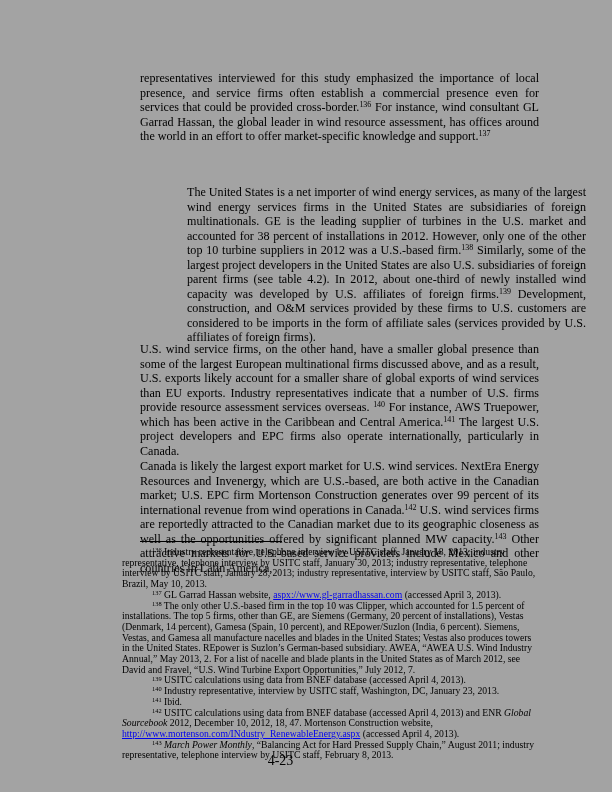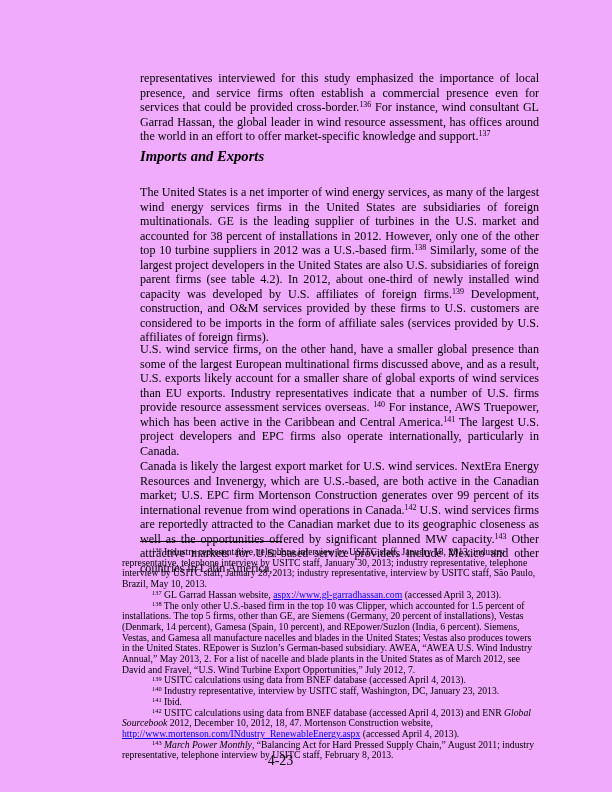--- a/index.html
+++ b/index.html
@@ -1,33 +1,33 @@
 <!DOCTYPE html>
 <html style="--link: #0000EE;"><head>
 <meta charset="utf-8">
 <style>
   html,body{margin:0;padding:0;background:#ffffff;}
   .page{
     position:relative;
     width:612px;height:792px;
-    background:#f0abfc;
+    background:#a3a3a3;
     color:#000;
     font-family:"Liberation Serif", serif;
     overflow:hidden;
   }
   .para{
     position:absolute;
     left:140px;width:399px;
     margin:0;
     font-size:12.1px;
     line-height:14.5px;
     text-align:justify;
   }
   .p1{top:71px;}
-  .p2{top:185px;}
+  .p2{top:185px;margin-left:47px;}
   .p3{top:342px;}
   .p4{top:427px;margin-top:32px;}
   .heading{
     position:absolute;
     left:140px;top:148px;
     margin:0;
     font-size:14.6px;
     font-weight:bold;
     font-style:italic;
   }
@@ -61,21 +61,20 @@
     font-size:14px;
   }
 </style>
 </head>
 <body>
 
 <div class="page">
 
   <p class="para p1">representatives interviewed for this study emphasized the importance of local presence, and service firms often establish a commercial presence even for services that could be provided cross-border.<sup>136</sup> For instance, wind consultant GL Garrad Hassan, the global leader in wind resource assessment, has offices around the world in an effort to offer market-specific knowledge and support.<sup>137</sup></p>
 
-  <h2 class="heading">Imports and Exports</h2>
 
   <p class="para p2">The United States is a net importer of wind energy services, as many of the largest wind energy services firms in the United States are subsidiaries of foreign multinationals. GE is the leading supplier of turbines in the U.S. market and accounted for 38 percent of installations in 2012. However, only one of the other top 10 turbine suppliers in 2012 was a U.S.-based firm.<sup>138</sup> Similarly, some of the largest project developers in the United States are also U.S. subsidiaries of foreign parent firms (see table 4.2). In 2012, about one-third of newly installed wind capacity was developed by U.S. affiliates of foreign firms.<sup>139</sup> Development, construction, and O&amp;M services provided by these firms to U.S. customers are considered to be imports in the form of affiliate sales (services provided by U.S. affiliates of foreign firms).</p>
   <p class="para p3">U.S. wind service firms, on the other hand, have a smaller global presence than some of the largest European multinational firms discussed above, and as a result, U.S. exports likely account for a smaller share of global exports of wind services than EU exports. Industry representatives indicate that a number of U.S. firms provide resource assessment services overseas. <sup>140</sup> For instance, AWS Truepower, which has been active in the Caribbean and Central America.<sup>141</sup> The largest U.S. project developers and EPC firms also operate internationally, particularly in Canada.</p>
   <p class="para p4">Canada is likely the largest export market for U.S. wind services. NextEra Energy Resources and Invenergy, which are U.S.-based, are both active in the Canadian market; U.S. EPC firm Mortenson Construction generates over 99 percent of its international revenue from wind operations in Canada.<sup>142</sup> U.S. wind services firms are reportedly attracted to the Canadian market due to its geographic closeness as well as the opportunities offered by significant planned MW capacity.<sup>143</sup> Other attractive markets for U.S.-based service providers include Mexico and other countries in Latin America,</p>
 
   <div class="footnotes">
     <div class="fn-rule"></div>
     <div>
         <p class="fn"><sup>136</sup> Industry representative, telephone interview by USITC staff, January 18, 2013; industry representative, telephone interview by USITC staff, January 30, 2013; industry representative, telephone interview by USITC staff, January 28, 2013; industry representative, interview by USITC staff, São Paulo, Brazil, May 10, 2013.</p>
         <p class="fn"><sup>137</sup> GL Garrad Hassan website, <span class="link">aspx://www.gl-garradhassan.com</span> (accessed April 3, 2013).</p>

